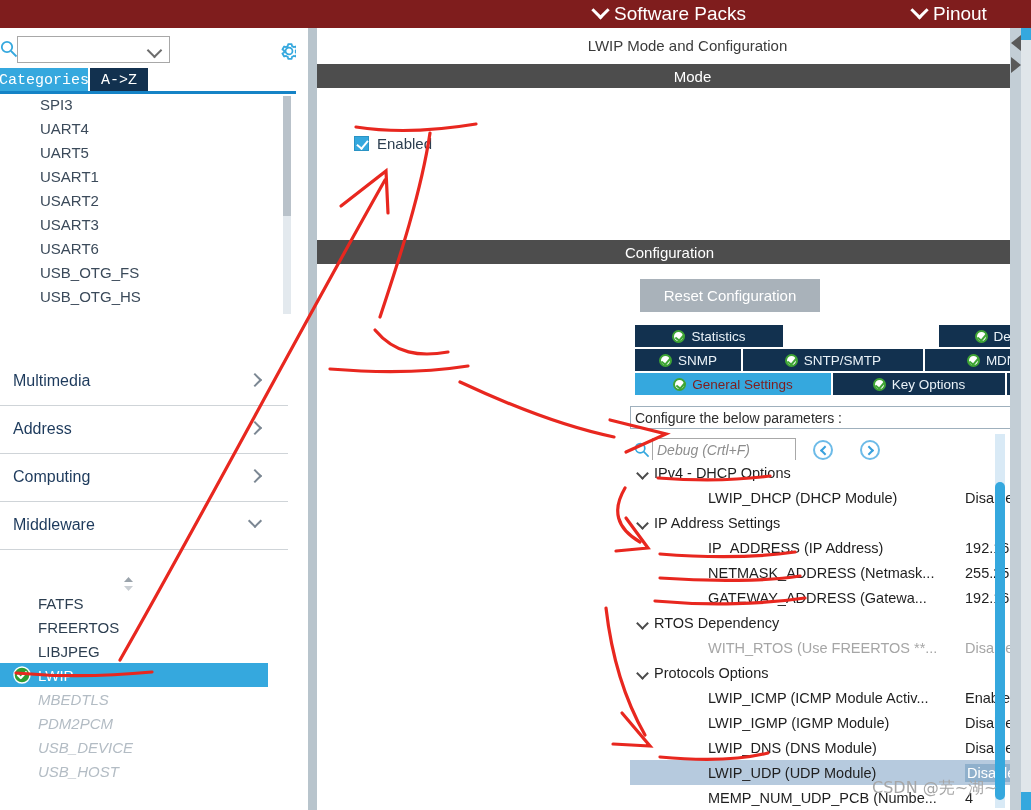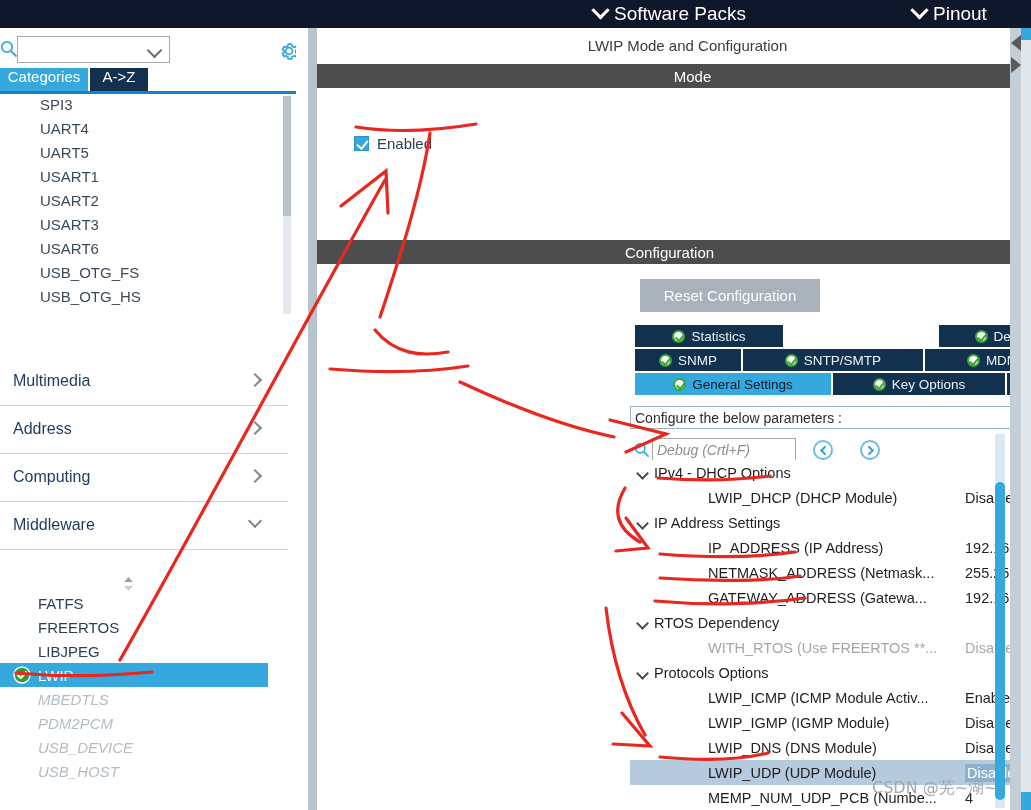--- a/index.html
+++ b/index.html
@@ -7,21 +7,21 @@
     width: 1031px; height: 810px;
     font-family: "Liberation Sans", sans-serif;
     background: #ffffff;
     overflow: hidden;
   }
   #root { position: relative; width: 1031px; height: 810px; }
 
   
   .topbar {
     position: absolute; left: 0; top: 0; width: 1031px; height: 28px;
-    background: #0f172a;
+    background: #7f1d1d;
   }
   .topbar-item {
     position: absolute; top: 0; height: 28px;
     display: flex; align-items: center; gap: 7px;
     color: #ffffff; font-size: 19px; white-space: nowrap;
   }
   #tb-software { left: 594px; }
   #tb-pinout  { left: 913px; }
   .chev-d {
     display: inline-block; width: 13px; height: 13px;
@@ -51,22 +51,22 @@
     border-right: 2px solid #6d6d6d; border-bottom: 2px solid #6d6d6d;
     transform: rotate(45deg);
   }
   .gear { position: absolute; left: 278px; top: 8px; width: 22px; height: 22px; }
 
   .tabs-cat {
     position: absolute; left: 0; top: 40px; width: 296px; height: 24px;
   }
   .tab-cat {
     position: absolute; top: 0; height: 24px; display: flex;
-    justify-content: center;
-    font-size: 15px; color: #ffffff;
+    align-items: center; justify-content: center;
+    font-size: 15px; color: #ffffff; font-family: Liberation Mono, monospace;
   }
   #tab-categories { left: 0px; width: 88px; background: #35A8DE; }
   #tab-az { left: 90px; width: 58px; background: #12314F; }
   .cat-underline {
     position: absolute; left: 0; top: 63px; width: 296px; height: 3px;
     background: #1583C6;
   }
 
   .peripheral-list {
     position: absolute; left: 0; top: 68px; width: 290px; height: 220px;
@@ -170,21 +170,21 @@
 
   
   .tabgrid { position: absolute; left: 327px; top: 297px; width: 682px; }
   .tabrow { position: relative; height: 22px; margin-bottom: 2px; }
   .ctab {
     position: absolute; top: 0; height: 22px;
     background: #12314F; color: #eaf2f8; font-size: 13.5px;
     display: flex; align-items: center; justify-content: center; gap: 6px;
     white-space: nowrap;
   }
-  .ctab.active { background: #35A8DE; color: #0f172a; }
+  .ctab.active { background: #35A8DE; color: #7f1d1d; }
   .tickcircle {
     width: 13px; height: 13px; border-radius: 50%;
     background: #ffffff; position: relative; flex: none;
     border: 2px solid #3fa535;
   }
   .tickcircle::after {
     content:''; position: absolute; left: 2.5px; top: 0.5px;
     width: 3.5px; height: 7px; border-right: 2px solid #3fa535;
     border-bottom: 2px solid #3fa535; transform: rotate(40deg);
   }

